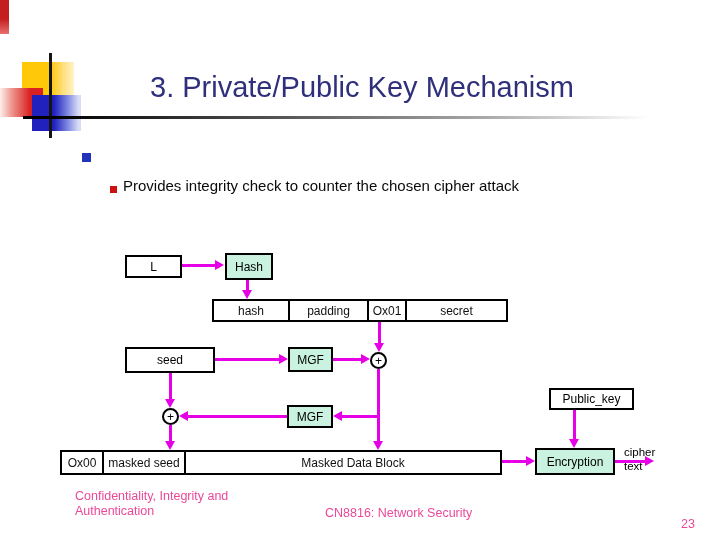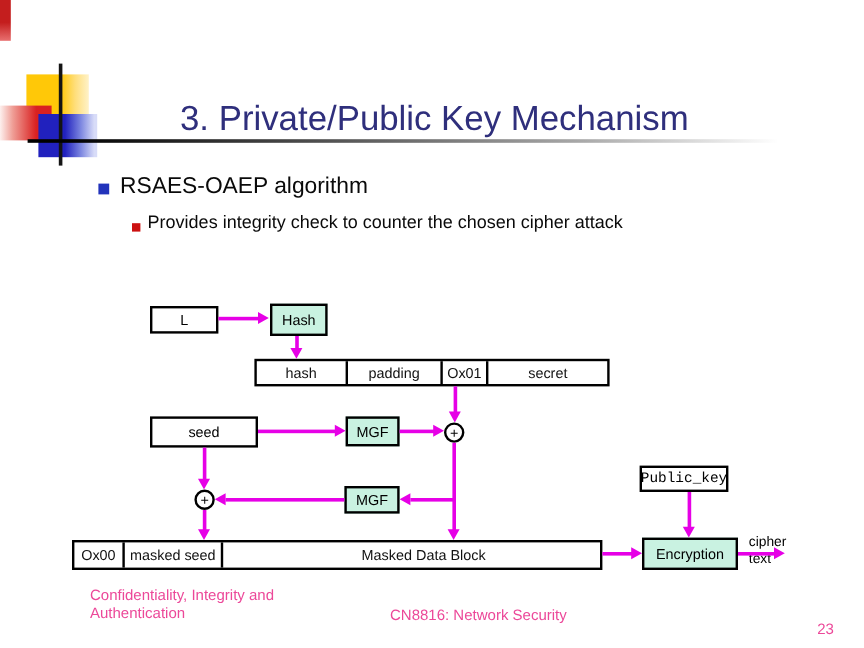--- a/index.html
+++ b/index.html
@@ -18,21 +18,21 @@
   .xor{position:absolute;width:13px;height:13px;border:2px solid #000;border-radius:50%;
        background:#fff;display:flex;align-items:center;justify-content:center;
        font-size:12px;line-height:12px;color:#000;}
   
   .ln{position:absolute;background:#e600e6;}
   .ah{position:absolute;width:0;height:0;}
   .ah.r{border-left:9px solid #e600e6;border-top:5px solid transparent;border-bottom:5px solid transparent;}
   .ah.l{border-right:9px solid #e600e6;border-top:5px solid transparent;border-bottom:5px solid transparent;}
   .ah.d{border-top:9px solid #e600e6;border-left:5px solid transparent;border-right:5px solid transparent;}
   
-  .title{position:absolute;left:150px;top:83px;width:540px;font-size:29px;color:#2f2f7c;}
+  .title{position:absolute;left:150px;top:71px;width:540px;font-size:29px;color:#2f2f7c;}
   .b1text{position:absolute;left:100px;top:145px;font-size:19px;color:#0a0a0a;}
   .b2text{position:absolute;left:123px;top:177px;font-size:15px;color:#0a0a0a;}
   .bullet{position:absolute;}
   .foot{position:absolute;font-size:12.5px;color:#ec4899;}
   .ciph{position:absolute;left:624px;top:445px;font-size:11.5px;line-height:14px;color:#000;}
 </style>
 </head>
 <body>
 
 <div id="slide">
@@ -40,21 +40,20 @@
   <div class="abs" style="left:0;top:0;width:9px;height:34px;background:linear-gradient(to bottom,#c41e1e 55%,#e87070);"></div>
   <div class="abs" style="left:22px;top:62px;width:52px;height:33px;background:linear-gradient(to right,#ffc808 55%,#ffde7a 78%,#fff2c8);"></div>
   <div class="abs" style="left:0;top:88px;width:43px;height:29px;background:linear-gradient(to left,#d92121 30%,#ef9d95 75%,#fdf0ee);"></div>
   <div class="abs" style="left:32px;top:95px;width:49px;height:36px;background:linear-gradient(to right,#2121be 45%,#7c86e0 72%,#d8dcf8 95%);"></div>
   <div class="vrule" style="left:49px;top:53px;width:3px;height:85px;"></div>
   <div class="abs" style="left:23px;top:116px;width:645px;height:3px;background:linear-gradient(to right,#000 5%,#555 40%,#aaa 72%,rgba(200,200,200,0) 97%);"></div>
 
   <div class="title">3. Private/Public Key Mechanism</div>
 
   <div class="bullet" style="left:82px;top:153px;width:9px;height:9px;background:#2233bb;"></div>
-  <div class="b1text">RSAES-OAEP algorithm</div>
 
   <div class="bullet" style="left:110px;top:186px;width:7px;height:7px;background:#cc1111;"></div>
   <div class="b2text">Provides integrity check to counter the chosen cipher attack</div>
 
   <div class="dbox" style="left:125px;top:255px;width:57px;height:23px;">
     <span>L</span>
   </div>
 
   <div class="dbox proc" style="left:225px;top:253px;width:48px;height:27px;">
     <span>Hash</span>
@@ -80,21 +79,21 @@
   </div>
 
   <div class="dbox proc" style="left:287px;top:405px;width:46px;height:23px;">
     <span>MGF</span>
   </div>
 
   <div class="xor" style="left:162px;top:408px;">
     <span>+</span>
   </div>
 
-  <div class="dbox" style="left:533px;top:388px;width:74px;height:22px;font-family:Liberation Mono, monospace;">
+  <div class="dbox" style="left:549px;top:388px;width:85px;height:22px;">
     <span>Public_key</span>
   </div>
 
   <div class="segrow" style="left:60px;top:450px;width:442px;height:25px;">
     <div class="seg divr" style="width:42px;">Ox00</div>
     <div class="seg divr" style="width:82px;">masked seed</div>
     <div class="seg" style="flex:1;padding-left:20px;">Masked Data Block</div>
   </div>
 
   <div class="dbox proc" style="left:535px;top:448px;width:80px;height:27px;">

